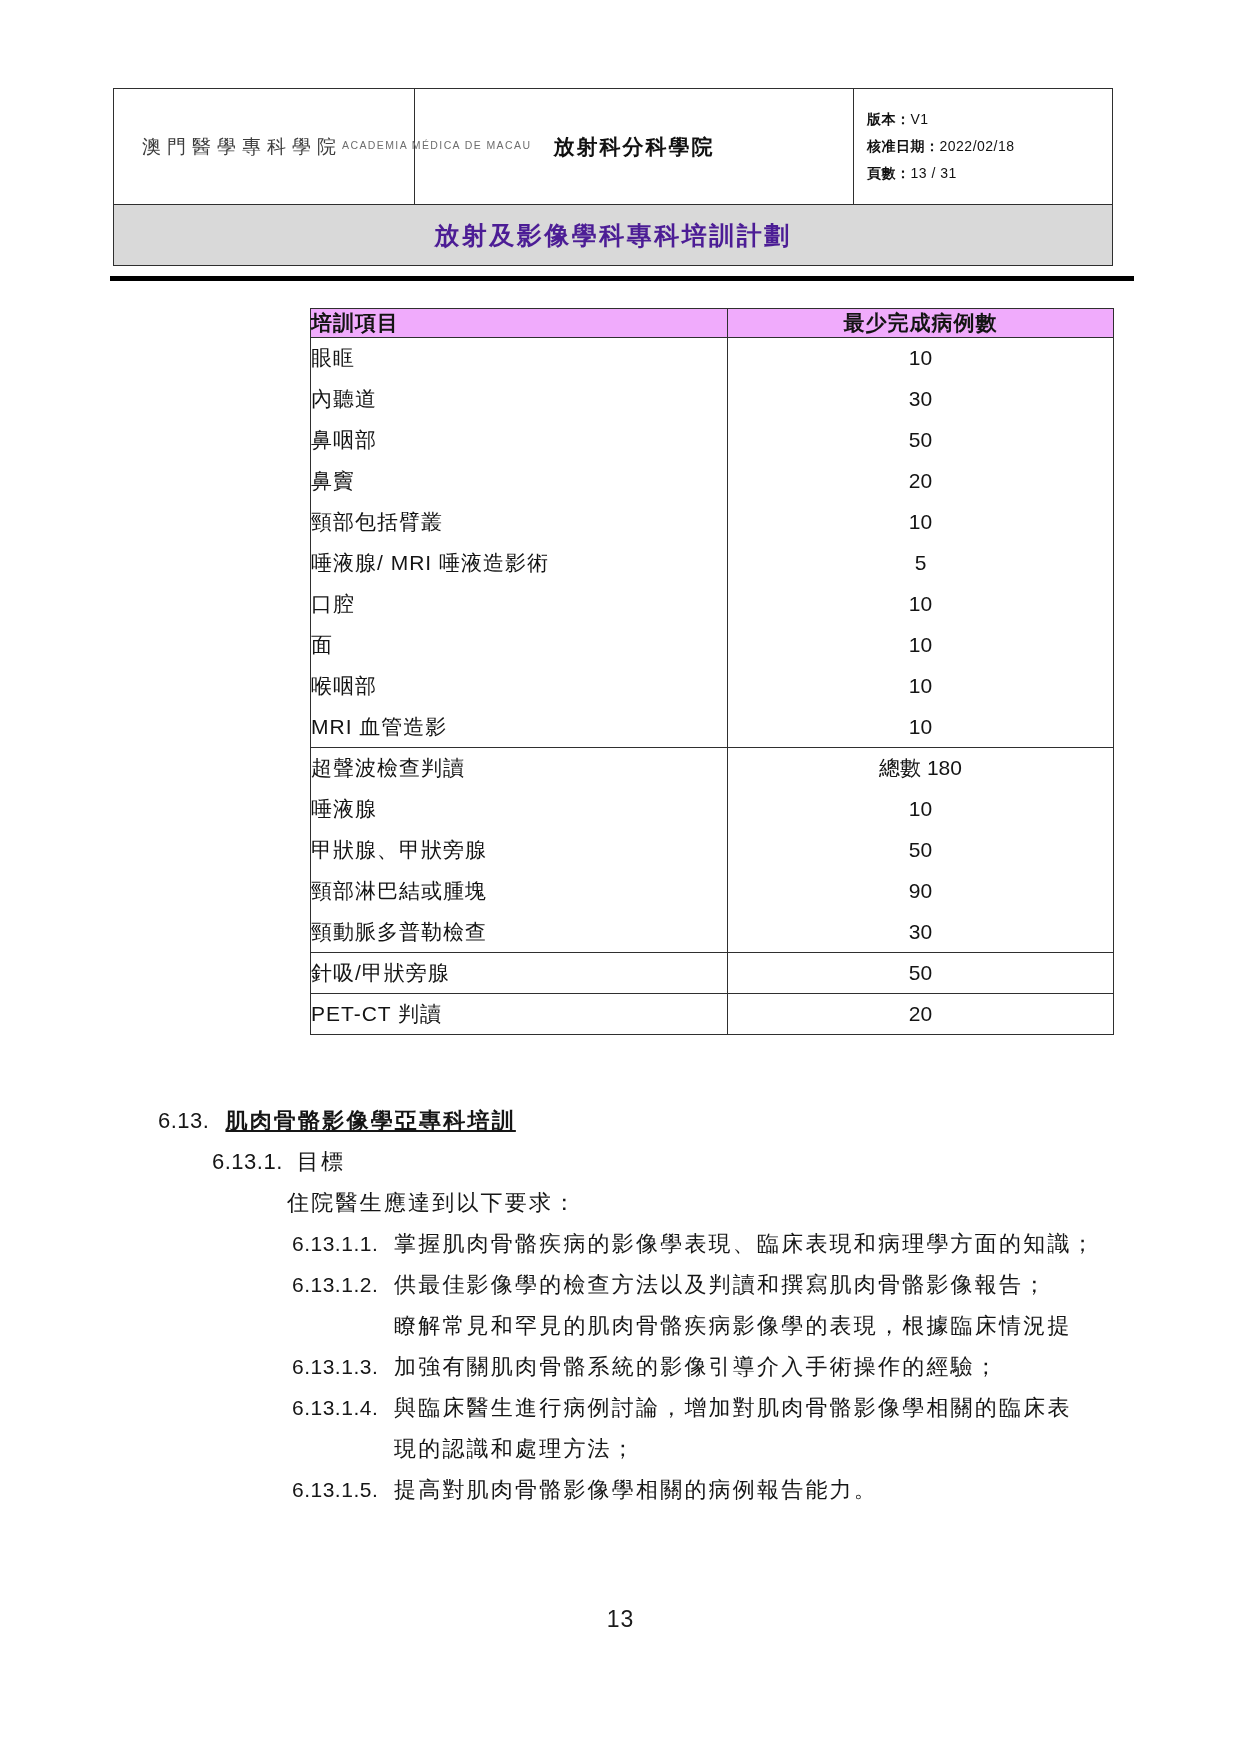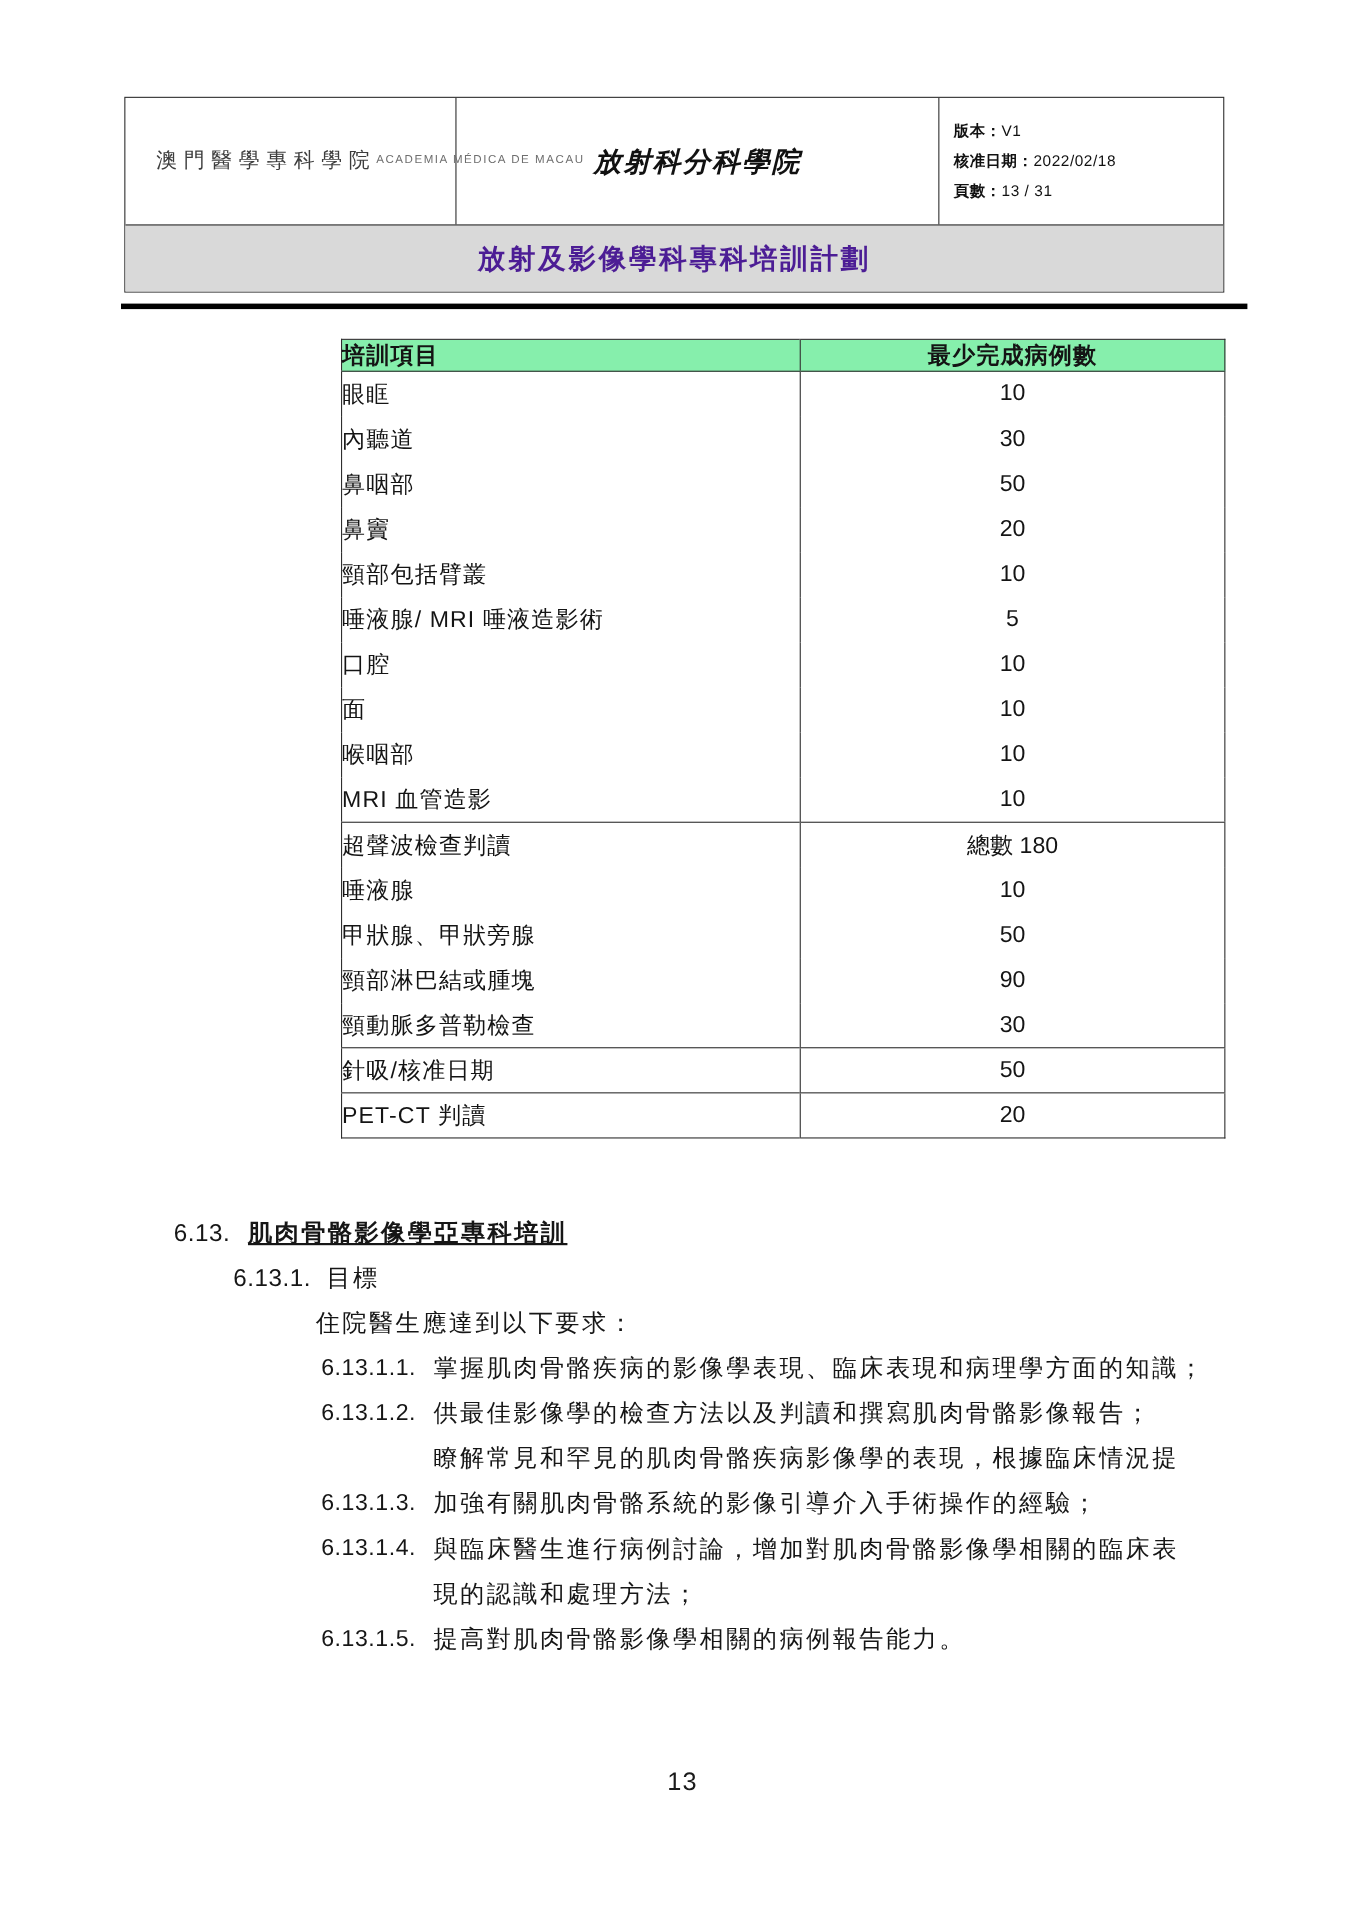--- a/index.html
+++ b/index.html
@@ -9,32 +9,32 @@
     overflow:hidden;
   }
   
   .hdr-box { position:absolute; left:113px; top:88px; width:1000px; border:1.5px solid #2f2f2f; box-sizing:border-box; }
   .hdr-row1 { display:flex; height:115px; }
   .hcell { box-sizing:border-box; }
   .logo-cell { width:301px; border-right:1.5px solid #2f2f2f; display:flex; align-items:center; padding-left:18px; gap:10px; }
   .logo-text { display:flex; flex-direction:row; }
   .logo-cjk { font-size:19px; letter-spacing:6px; color:#3d3d3d; white-space:nowrap; line-height:22px; }
   .logo-latin { font-size:10.5px; letter-spacing:1.4px; color:#6e6e6e; white-space:nowrap; margin-top:3px; }
-  .title-cell { flex:1; border-right:1.5px solid #2f2f2f; display:flex; align-items:center; justify-content:center; font-size:25px; font-weight:bold; letter-spacing:2px;font-style:italic; }
+  .title-cell { flex:1; border-right:1.5px solid #2f2f2f; display:flex; align-items:center; justify-content:center; font-size:21px; font-weight:bold; letter-spacing:2px; }
   .meta-cell { width:258px; display:flex; flex-direction:column; justify-content:center; gap:9px; padding-left:13px; font-size:14px; }
   .meta-line { white-space:nowrap; letter-spacing:0.5px; }
   .meta-label { font-weight:600; }
   .meta-value { font-weight:400; }
   .hdr-banner { height:60px; border-top:1.5px solid #2f2f2f; background:#d9d9d9; display:flex; align-items:center; justify-content:center; font-size:25px; font-weight:bold; letter-spacing:2.5px; color:#4c1d95; }
   
   .thick-rule { position:absolute; left:110px; top:276px; width:1024px; height:5px; background:#000; }
   
   .main-table { position:absolute; left:310px; top:308px; width:803px; border-collapse:collapse; font-size:21px; color:#141414; table-layout:fixed; }
   .main-table th, .main-table td { box-sizing:border-box; padding:0; }
-  .main-table th { background:#86efac; height:26px; font-weight:bold; letter-spacing:1px; border-bottom:1.5px solid #2f2f2f; }
+  .main-table th { background:#f0abfc; height:26px; font-weight:bold; letter-spacing:1px; border-bottom:1.5px solid #2f2f2f; }
   .col1 { width:417px; text-align:left; padding-left:13px; letter-spacing:1px; }
   .col2 { width:386px; text-align:center; border-left:1.5px solid #2f2f2f; }
   .main-table { border:1.5px solid #2f2f2f; }
   .main-table td { height:41px; }
   .group-start td { border-top:1.5px solid #2f2f2f; }
   
   .section { position:absolute; left:0; top:1100px; width:1241px; font-size:22px; line-height:41px; letter-spacing:2.2px; color:#161616; }
   .s-head { padding-left:158px; }
   .s-num { letter-spacing:0.5px; margin-right:16px; }
   .s-ttl { font-weight:bold;text-decoration:underline; }
@@ -158,21 +158,21 @@
         </tr>
       <tr>
           <td class="col1">頸部淋巴結或腫塊</td>
           <td class="col2">90</td>
         </tr>
       <tr>
           <td class="col1">頸動脈多普勒檢查</td>
           <td class="col2">30</td>
         </tr>
       <tr class="group-start">
-          <td class="col1">針吸/核准日期</td>
+          <td class="col1">針吸/甲狀旁腺</td>
           <td class="col2">50</td>
         </tr>
       <tr class="group-start">
           <td class="col1">PET-CT 判讀</td>
           <td class="col2">20</td>
         </tr>
     </tbody>
   </table>
 
   <div class="section">

